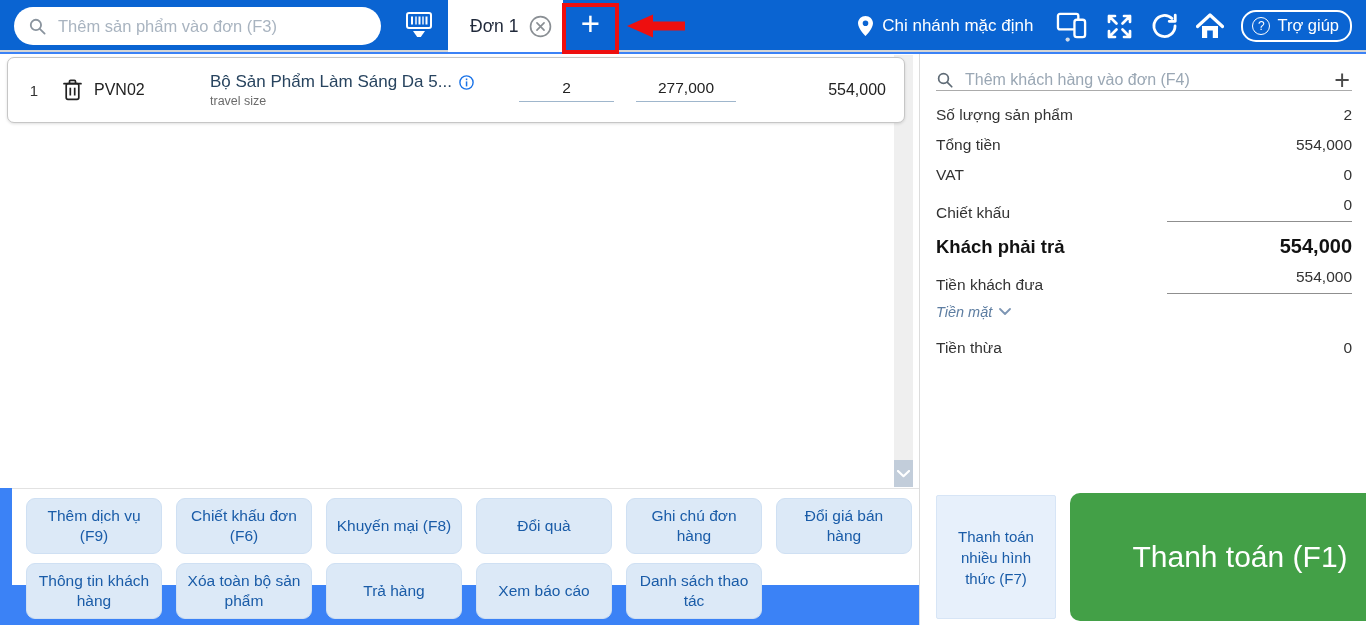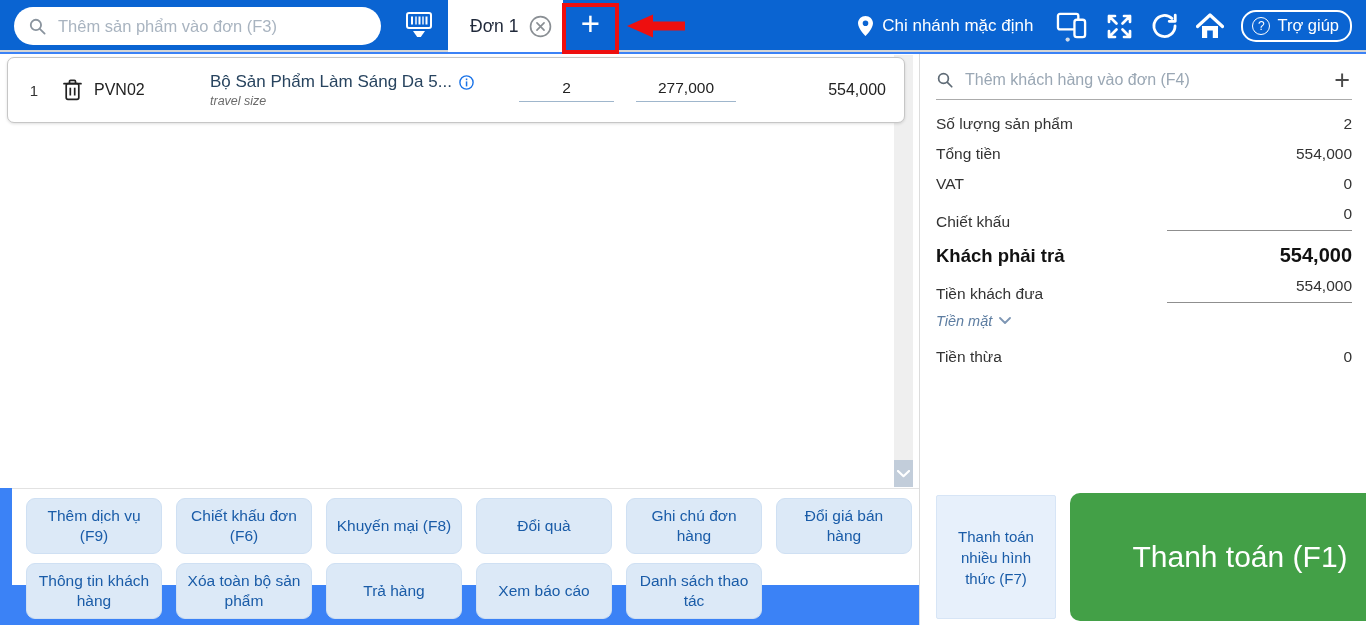--- a/index.html
+++ b/index.html
@@ -50,21 +50,21 @@
   .product-card { position:absolute; left:7px; top:3px; width:898px; height:66px;
                   background:#fff; border:1px solid #c6c6c6; border-radius:7px;
                   box-shadow:0 1px 3px rgba(0,0,0,.13); display:flex; align-items:center;
                   padding-left:10px; z-index:2; }
   .col-index { width:32px; text-align:center; font-size:15px; color:#333; }
   .col-trash { width:44px; display:flex; justify-content:center; cursor:pointer; }
   .col-code  { width:88px; font-size:16px; color:#222; }
   .col-name  { flex:1; padding-left:28px; }
   .name-line { display:flex; align-items:center; gap:7px; }
   .prod-name { font-size:17px; color:#28445f; }
-  .prod-variant { font-size:12.5px; font-style:italic; color:#6b6b6b; margin-top:2px; }
+  .prod-variant { font-size:12.5px; color:#6b6b6b; margin-top:2px; }
   .col-qty input, .col-price input {
       width:100%; border:none; border-bottom:1px solid #9fb6cc; outline:none;
       text-align:center; font-size:15.5px; color:#222; padding-bottom:4px;
       font-family:inherit; background:transparent; }
   .col-qty   { width:95px;  margin-right:22px; }
   .col-price { width:100px; margin-right:26px; }
   .col-total { width:142px; text-align:right; padding-right:18px; font-size:16px; color:#222; }
 
   
   .actions { position:absolute; left:12px; top:488px; width:919px; height:97px;
@@ -73,21 +73,21 @@
                   gap:9px 14px; padding:9px 0 0 14px; }
   .action-btn { background:#DCE9F7; border:1px solid #cfe0f3; border-radius:9px;
                 color:#1A5CA8; font-size:15.5px; line-height:1.3; display:flex;
                 align-items:center; justify-content:center; text-align:center;
                 padding:2px 9px; cursor:pointer; }
 
   
   .right-panel { position:absolute; left:919px; top:54px; width:447px; height:571px;
                  background:#fff; border-left:1px solid #dcdcdc; }
   .customer-search { margin:16px 14px 0 16px; display:flex; align-items:center;
-                     border-bottom:1px solid #ababab; padding-bottom:9px; }
+                     border-bottom:1px solid #ababab; }
   .customer-search input { border:none; outline:none; flex:1; font-size:16px; color:#333;
                      margin-left:11px; background:transparent; font-family:inherit; }
   .customer-search input::placeholder { color:#9aa7b4; }
   .add-customer { font-size:27px; font-weight:300; color:#4a4a4a; cursor:pointer;
                   line-height:20px; padding:0 2px; }
   .summary { margin:9px 14px 0 16px; }
   .srow { display:flex; justify-content:space-between; align-items:flex-end;
           padding:6px 0; font-size:15.5px; color:#333; }
   .srow .val { text-align:right; }
   .srow .val.input-line { width:185px; border-bottom:1px solid #8f8f8f; padding-bottom:7px;

